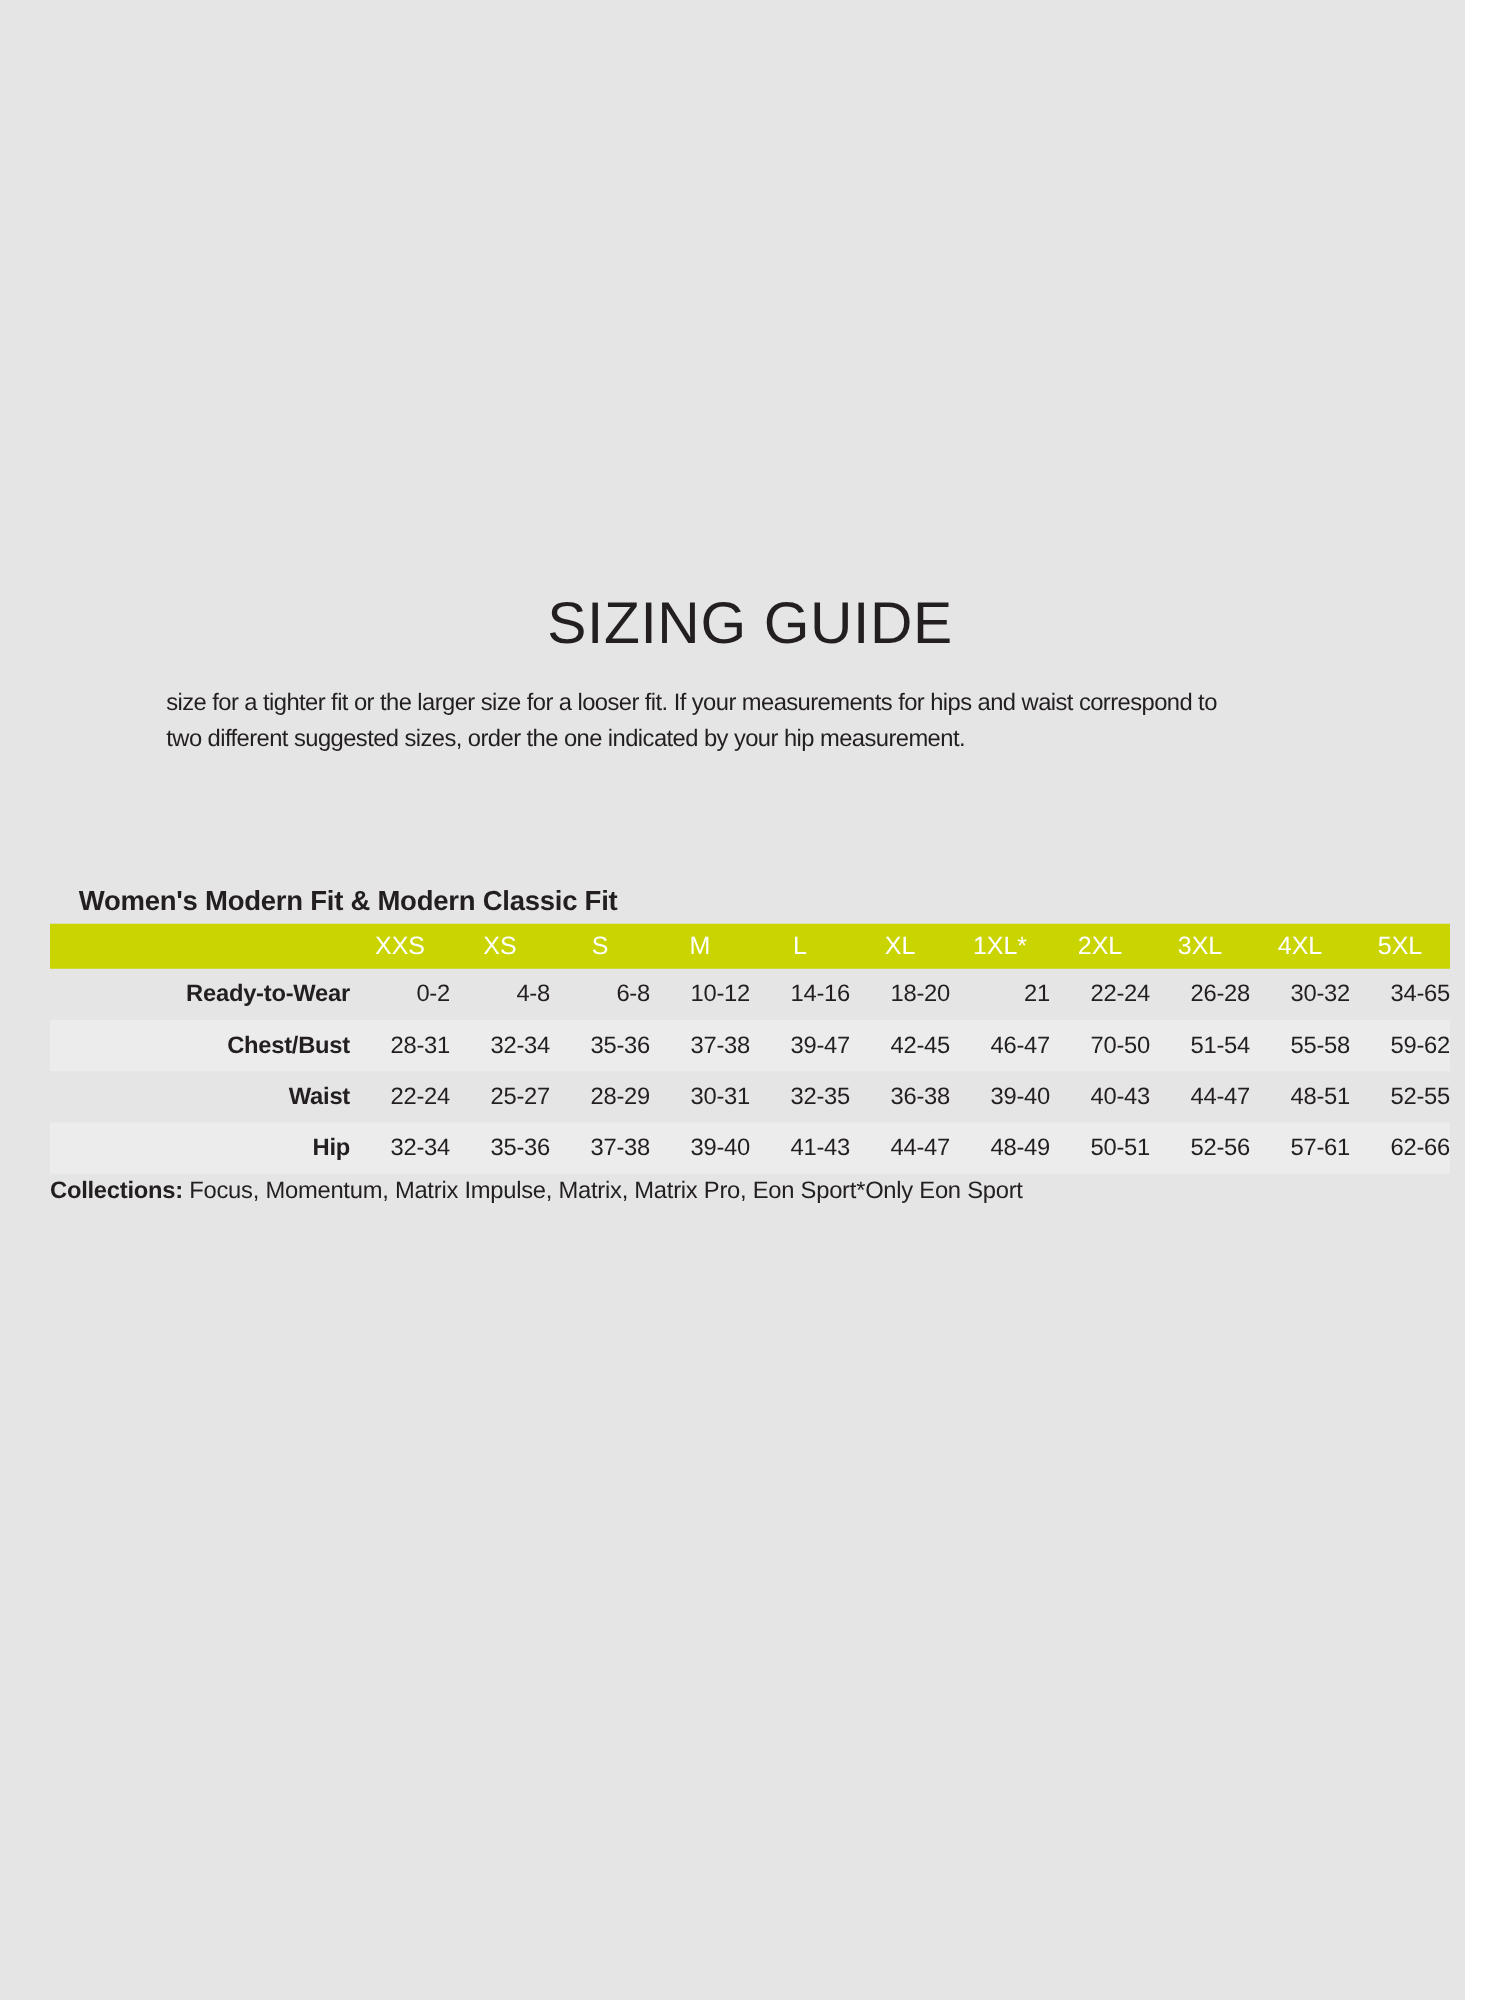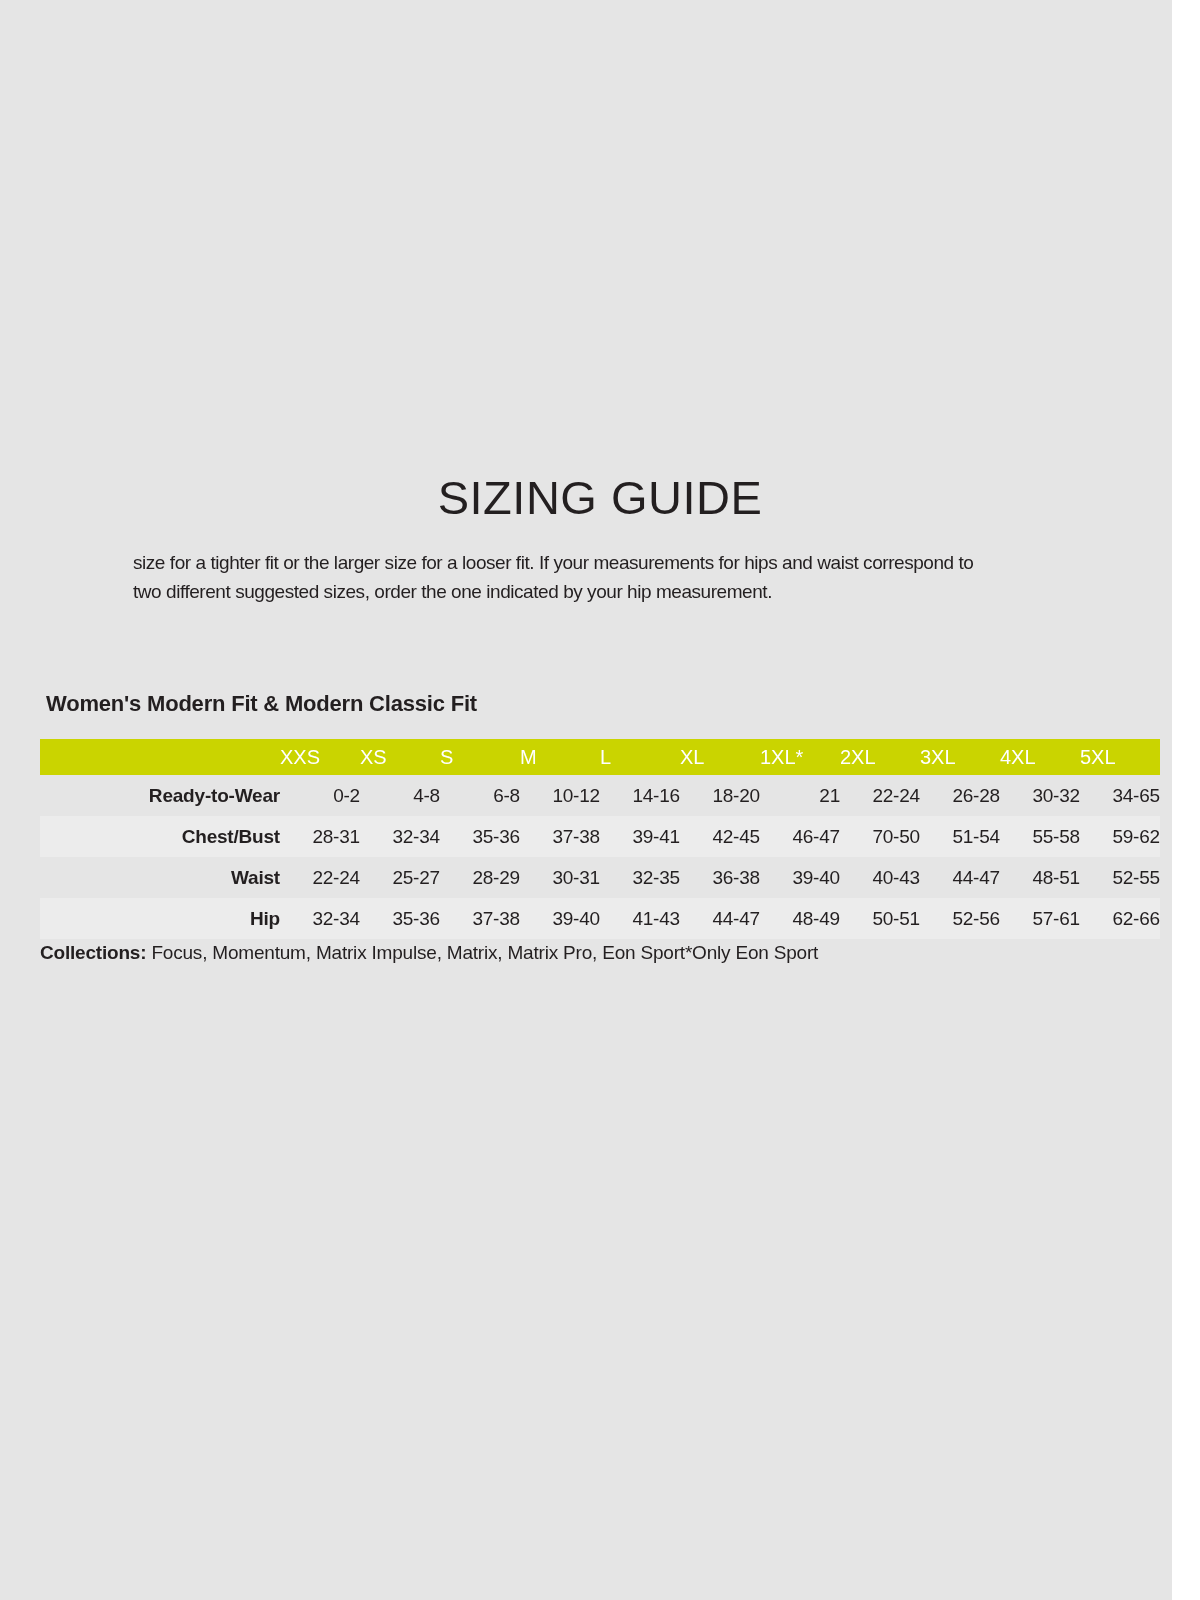--- a/index.html
+++ b/index.html
@@ -37,42 +37,42 @@
     line-height: 29px;
     letter-spacing: -0.45px;
   }
   .intro .line {
     white-space: nowrap;
   }
   .section-heading {
     position: absolute;
     top: 691px;
     left: 46px;
-    margin: 0;
+    margin: 17px;
     font-size: 22px;
     font-weight: 700;
     letter-spacing: -0.2px;
   }
   .size-table {
     position: absolute;
     top: 739px;
     left: 40px;
     width: 1120px;
     border-collapse: collapse;
     table-layout: fixed;
   }
   .size-table col.label-width { width: 240px; }
   .size-table col.size-width  { width: 80px; }
   .size-table thead th {
     height: 36px;
     background: #cad400;
     color: #ffffff;
     font-weight: 400;
     font-size: 20px;
-    text-align: left;
+    text-align: center;
     vertical-align: middle;
     padding: 0;
   }
   .size-table tbody td {
     height: 41px;
     font-size: 19px;
     text-align: right;
     vertical-align: middle;
     padding: 0;
     letter-spacing: -0.2px;
@@ -155,21 +155,21 @@
           <td>26-28</td>
           <td>30-32</td>
           <td>34-65</td>
         </tr>
         <tr>
           <td class="label-col">Chest/Bust</td>
           <td>28-31</td>
           <td>32-34</td>
           <td>35-36</td>
           <td>37-38</td>
-          <td>39-41</td>
+          <td>39-47</td>
           <td>42-45</td>
           <td>46-47</td>
           <td>70-50</td>
           <td>51-54</td>
           <td>55-58</td>
           <td>59-62</td>
         </tr>
         <tr>
           <td class="label-col">Waist</td>
           <td>22-24</td>

